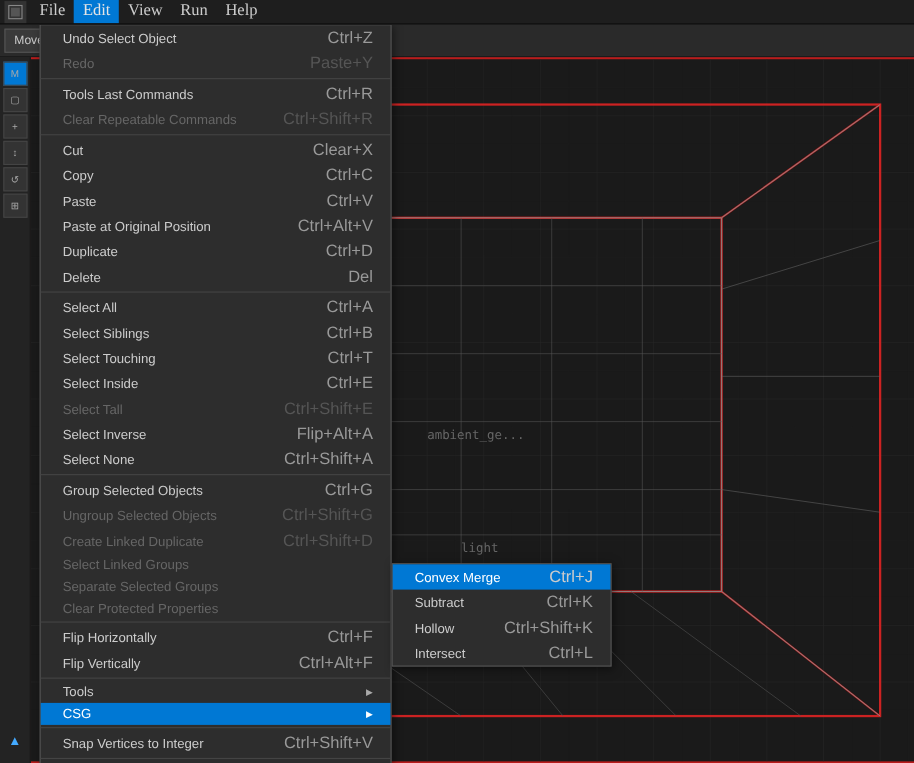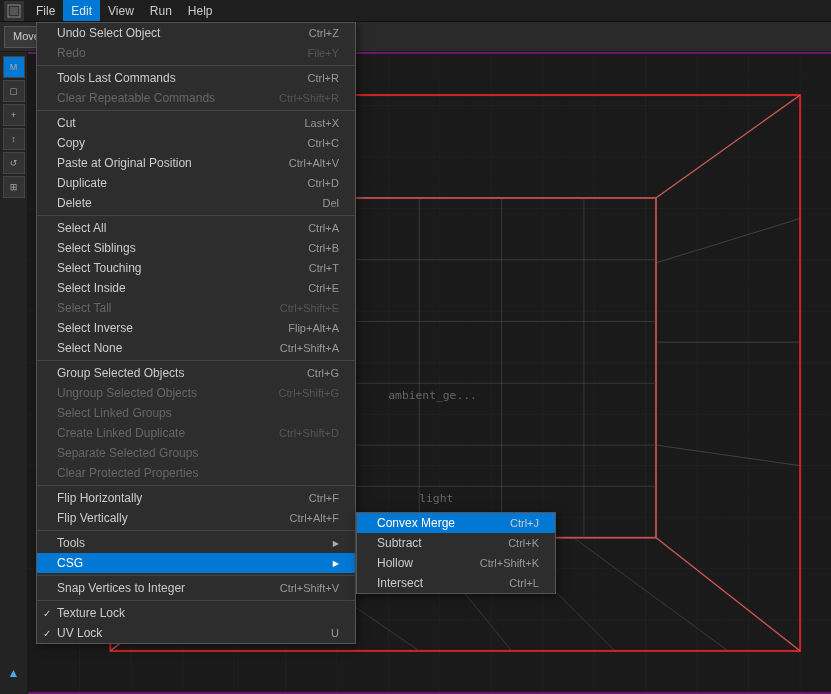--- a/index.html
+++ b/index.html
@@ -21,24 +21,25 @@
       background: #1e1e1e;
       height: 22px;
       border-bottom: 1px solid #111;
       position: relative;
       z-index: 1000;
     }
     .menubar-item {
       padding: 2px 8px;
       cursor: pointer;
       color: #ccc;
-      font-size: 12px;
+      font-size: 15px;
       height: 100%;
       display: flex;
       align-items: center;
+      font-family: Liberation Serif, serif;
     }
     .menubar-item:hover, .menubar-item.active {
       background: #0078d4;
       color: #e5e5e5;
     }
     .app-icon {
       width: 20px;
       height: 20px;
       background: #333;
       margin: 0 4px;
@@ -110,21 +111,21 @@
       font-size: 9px;
       color: #aaa;
     }
     .sidebar-btn.active {
       background: #0078d4;
     }
 
     
     .viewport {
       flex: 1;
-      background: #701a75;
+      background: #b91c1c;
       position: relative;
       overflow: hidden;
     }
 
     
     .viewport-svg {
       position: absolute;
       top: 0; left: 0;
       width: 100%;
       height: 100%;
@@ -163,21 +164,21 @@
     .menu-item.highlighted {
       background: #0078d4;
       color: #fff;
     }
     .menu-item.disabled {
       color: #666;
       cursor: default;
     }
     .menu-item .shortcut {
       color: #999;
-      font-size: 11px;
+      font-size: 15px;
       margin-left: 20px;
     }
     .menu-item.highlighted .shortcut {
       color: #ccc;
     }
     .menu-item.disabled .shortcut {
       color: #555;
     }
     .menu-separator {
       height: 1px;
@@ -384,41 +385,45 @@
 <div class="dropdown-overlay">
 
   <div class="menu-popup" style="top: 22px; left: 36px; width: 320px;">
 
     <div class="menu-item">
       <span>Undo Select Object</span>
       <span class="shortcut">Ctrl+Z</span>
     </div>
     <div class="menu-item disabled">
       <span>Redo</span>
-      <span class="shortcut">File+Y</span>
+      <span class="shortcut">Paste+Y</span>
     </div>
     <div class="menu-separator"></div>
     <div class="menu-item">
       <span>Tools Last Commands</span>
       <span class="shortcut">Ctrl+R</span>
     </div>
     <div class="menu-item disabled">
       <span>Clear Repeatable Commands</span>
       <span class="shortcut">Ctrl+Shift+R</span>
     </div>
     <div class="menu-separator"></div>
     <div class="menu-item">
       <span>Cut</span>
-      <span class="shortcut">Last+X</span>
+      <span class="shortcut">Clear+X</span>
     </div>
     <div class="menu-item">
       <span>Copy</span>
       <span class="shortcut">Ctrl+C</span>
     </div>
     <div class="menu-item">
+      <span>Paste</span>
+      <span class="shortcut">Ctrl+V</span>
+    </div>
+    <div class="menu-item">
       <span>Paste at Original Position</span>
       <span class="shortcut">Ctrl+Alt+V</span>
     </div>
     <div class="menu-item">
       <span>Duplicate</span>
       <span class="shortcut">Ctrl+D</span>
     </div>
     <div class="menu-item">
       <span>Delete</span>
       <span class="shortcut">Del</span>
@@ -455,26 +460,26 @@
     <div class="menu-separator"></div>
     <div class="menu-item">
       <span>Group Selected Objects</span>
       <span class="shortcut">Ctrl+G</span>
     </div>
     <div class="menu-item disabled">
       <span>Ungroup Selected Objects</span>
       <span class="shortcut">Ctrl+Shift+G</span>
     </div>
     <div class="menu-item disabled">
+      <span>Create Linked Duplicate</span>
+      <span class="shortcut">Ctrl+Shift+D</span>
+    </div>
+    <div class="menu-item disabled">
       <span>Select Linked Groups</span>
       <span class="shortcut"></span>
-    </div>
-    <div class="menu-item disabled">
-      <span>Create Linked Duplicate</span>
-      <span class="shortcut">Ctrl+Shift+D</span>
     </div>
     <div class="menu-item disabled">
       <span>Separate Selected Groups</span>
       <span class="shortcut"></span>
     </div>
     <div class="menu-item disabled">
       <span>Clear Protected Properties</span>
       <span class="shortcut"></span>
     </div>
     <div class="menu-separator"></div>

